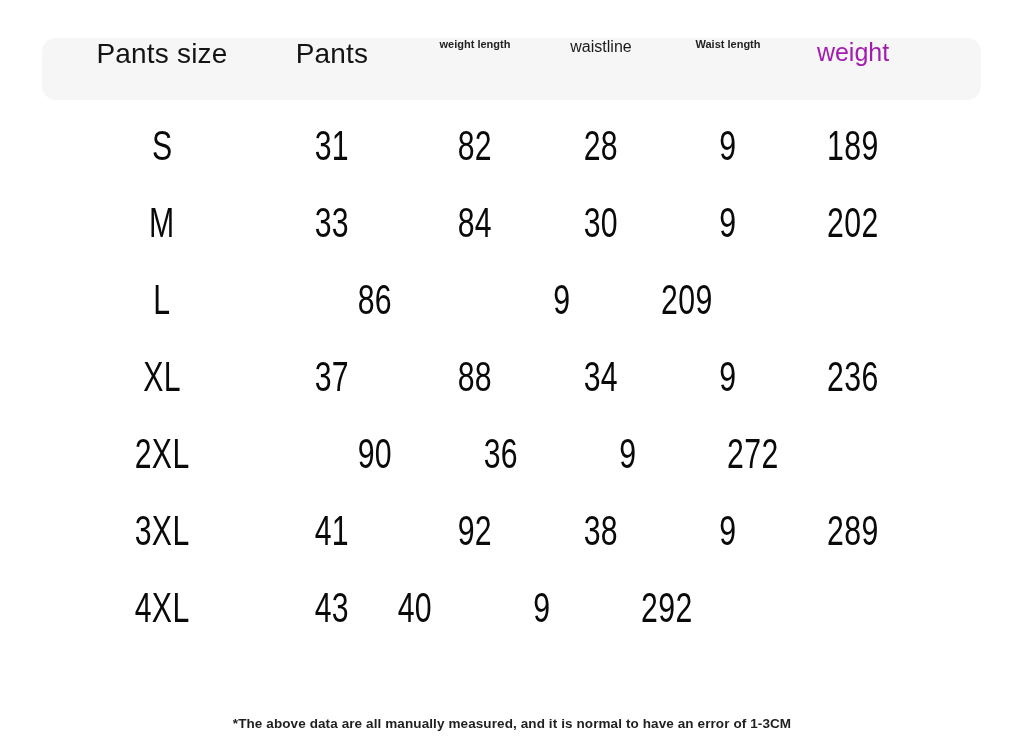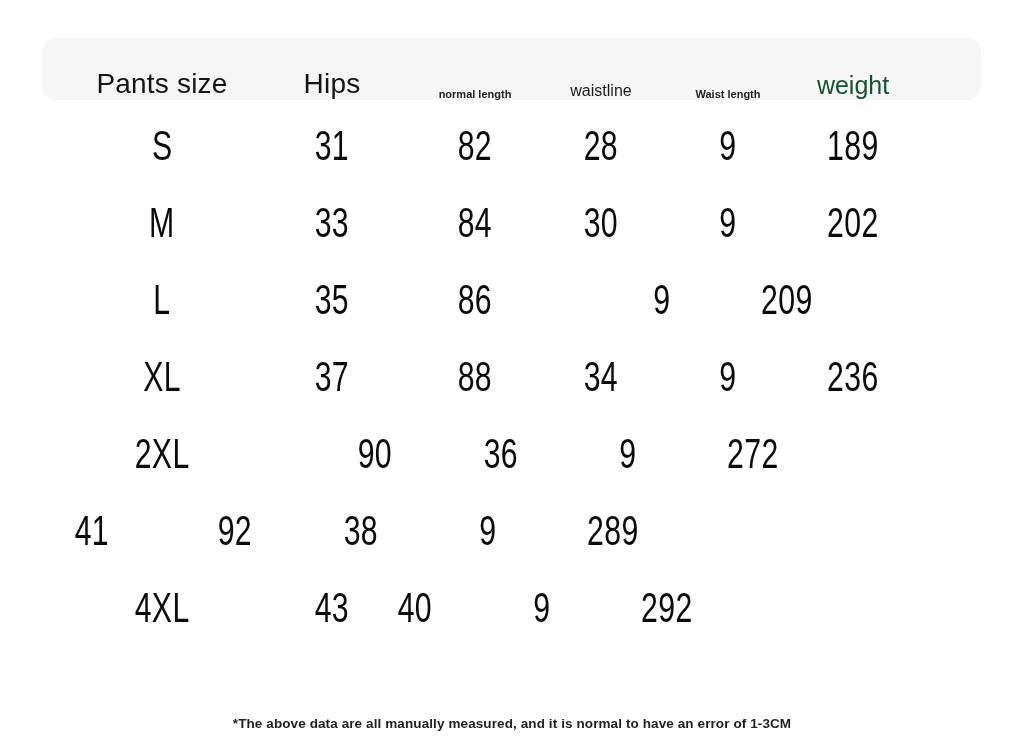--- a/index.html
+++ b/index.html
@@ -25,21 +25,21 @@
     height: 62px;
     background: #f6f6f7;
     border-radius: 14px;
   }
   
   .flexrow {
     position: absolute;
     left: 42px;
     width: 939px;
     display: flex;
-    align-items: flex-end;
+    align-items: flex-start;
   }
   .header-row { top: 38px; height: 62px; }
   .rows {
     position: absolute;
     left: 42px;
     top: 107px;
     width: 939px;
   }
   .row {
     display: flex;
@@ -56,21 +56,21 @@
   .c1 { width: 240px; }
   .c2 { width: 100px; }
   .c3 { width: 186px; }
   .c4 { width: 66px; }
   .c5 { width: 188px; }
   .c6 { width: 62px; }
   
   .h-lg  { font-size: 28px; font-weight: 500; letter-spacing: 0.2px; color: #141414; }
   .h-md  { font-size: 16px; font-weight: 500; color: #1a1a1a; }
   .h-sm  { font-size: 11px; font-weight: 600; color: #222222; }
-  .h-lg2 { font-size: 25px; font-weight: 500; color: #14532d; }
+  .h-lg2 { font-size: 25px; font-weight: 500; color: #a21caf; }
   
   .num {
     font-size: 42px;
     font-weight: 400;
     color: #0a0a0a;
     transform: scaleX(0.72);
     transform-origin: center center;
     letter-spacing: 0.5px;
   }
   .footnote {
@@ -91,24 +91,24 @@
 
 <div class="sheet">
 
   <div class="band"></div>
 
   <div class="flexrow header-row">
     <div class="cell c1">
       <span class="h-lg">Pants size</span>
     </div>
     <div class="cell c2">
-      <span class="h-lg">Hips</span>
+      <span class="h-lg">Pants</span>
     </div>
     <div class="cell c3">
-      <span class="h-sm">normal length</span>
+      <span class="h-sm">weight length</span>
     </div>
     <div class="cell c4">
       <span class="h-md">waistline</span>
     </div>
     <div class="cell c5">
       <span class="h-sm">Waist length</span>
     </div>
     <div class="cell c6">
       <span class="h-lg2">weight</span>
     </div>
@@ -155,23 +155,20 @@
         </div>
       <div class="cell c6">
           <span class="num">202</span>
         </div>
     </div>
 
     <div class="row">
       <div class="cell c1">
           <span class="num">L</span>
         </div>
-      <div class="cell c2">
-          <span class="num">35</span>
-        </div>
       <div class="cell c3">
           <span class="num">86</span>
         </div>
       <div class="cell c5">
           <span class="num">9</span>
         </div>
       <div class="cell c6">
           <span class="num">209</span>
         </div>
     </div>
@@ -209,20 +206,23 @@
         </div>
       <div class="cell c5">
           <span class="num">9</span>
         </div>
       <div class="cell c6">
           <span class="num">272</span>
         </div>
     </div>
 
     <div class="row">
+      <div class="cell c1">
+          <span class="num">3XL</span>
+        </div>
       <div class="cell c2">
           <span class="num">41</span>
         </div>
       <div class="cell c3">
           <span class="num">92</span>
         </div>
       <div class="cell c4">
           <span class="num">38</span>
         </div>
       <div class="cell c5">

